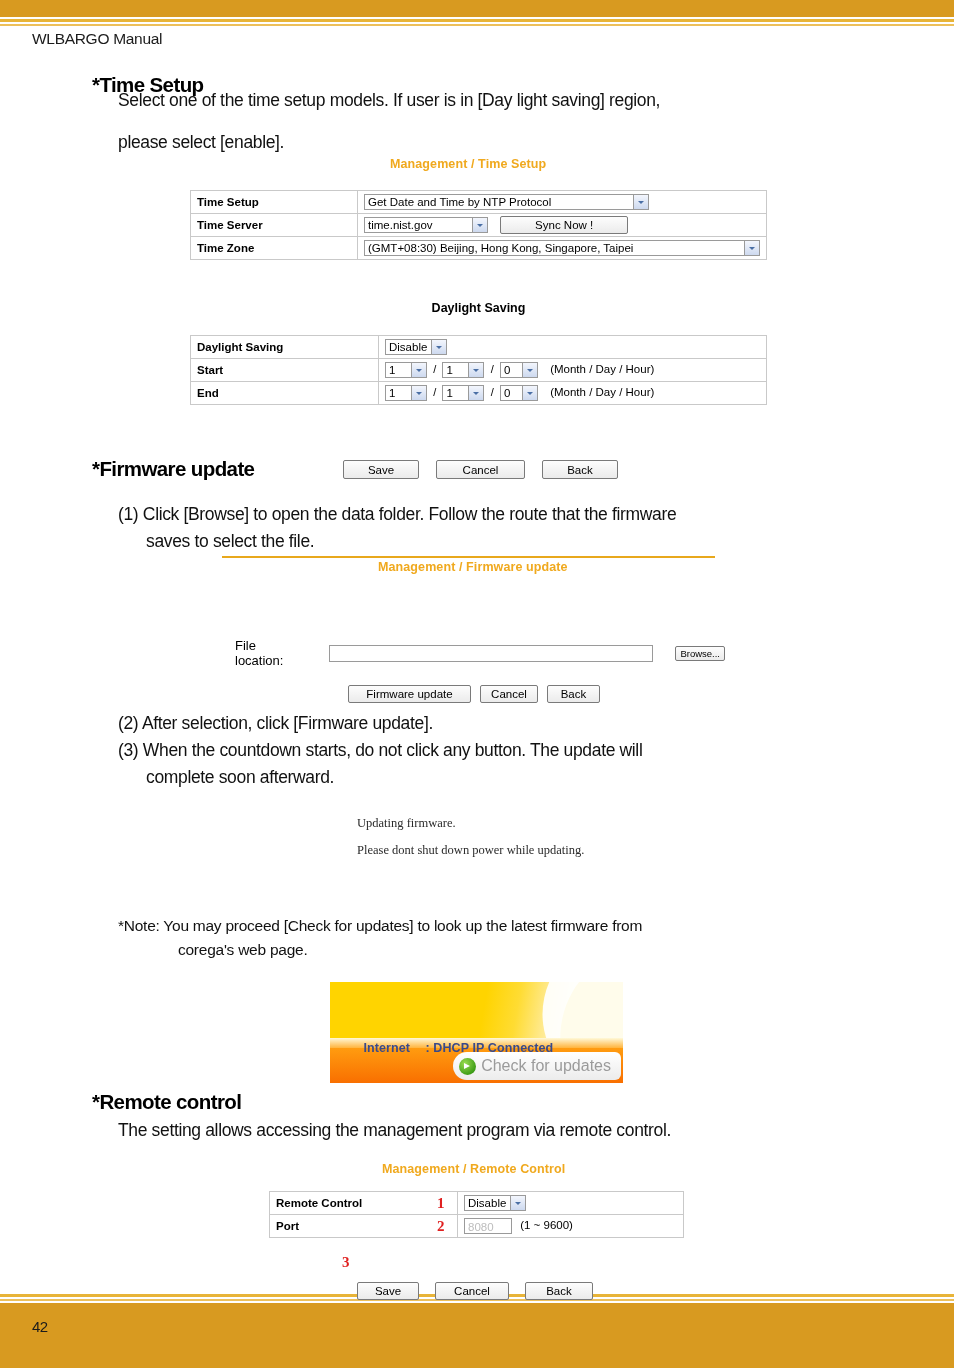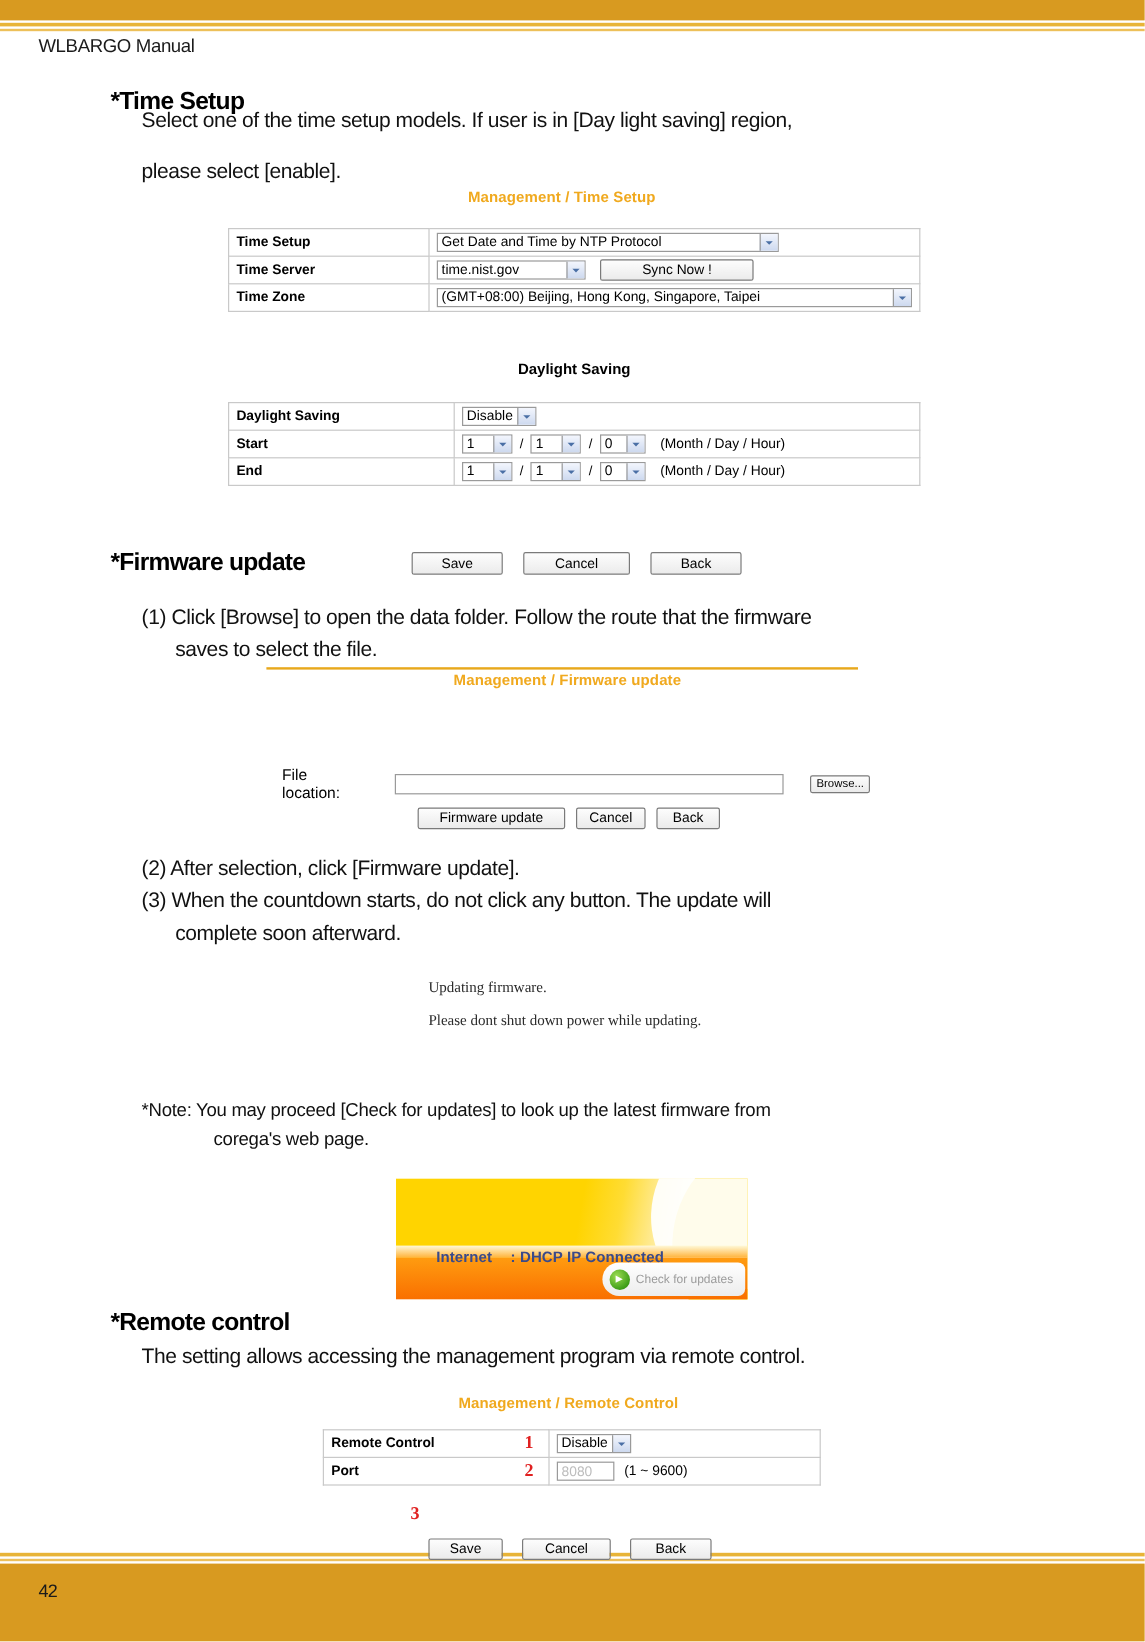--- a/index.html
+++ b/index.html
@@ -94,21 +94,21 @@
     background:linear-gradient(#fff9d8,#ffb43c);}
   .widget .pill{position:absolute;right:2px;bottom:3px;height:28px;
     display:flex;align-items:center;padding:0 10px 0 6px;
     background:linear-gradient(#ffffff,#ececec);border-radius:14px 6px 6px 14px;}
   .widget .pill .dot{width:17px;height:17px;border-radius:50%;
     background:radial-gradient(circle at 35% 32%,#9bdc52,#3f9e18 70%,#2b7a0f);
     position:relative;margin-right:5px;flex:0 0 17px;}
   .widget .pill .dot:after{content:"";position:absolute;left:5px;top:5px;
     border-top:3.5px solid transparent;border-bottom:3.5px solid transparent;
     border-left:6px solid #ffffff;}
-  .widget .pill .lab{font-size:10px;color:#9b9b9b;font-weight:normal;white-space:nowrap;}
+  .widget .pill .lab{font-size:16px;color:#9b9b9b;font-weight:normal;white-space:nowrap;}
 </style>
 </head>
 <body>
 
 <div class="top-bar"></div>
 <div class="top-stripe-a"></div>
 <div class="top-stripe-b"></div>
 
 <div class="running-head">WLBARGO Manual</div>
 
@@ -142,21 +142,21 @@
           <span class="txt">time.nist.gov</span>
           <span class="arw"></span>
         </span>
         <span class="btn" style="width:128px;margin-left:9px;">Sync Now !</span>
       </td>
     </tr>
     <tr>
       <td class="lbl">Time Zone</td>
       <td>
         <span class="sel" style="width:396px;">
-          <span class="txt">(GMT+08:00) Beijing, Hong Kong, Singapore, Taipei</span>
+          <span class="txt">(GMT+08:30) Beijing, Hong Kong, Singapore, Taipei</span>
           <span class="arw"></span>
         </span>
       </td>
     </tr>
   </tbody>
     </table>
 </div>
 
 <div style="position:absolute;left:190px;top:301px;width:577px;text-align:center;
             font-size:12.5px;font-weight:bold;color:#000;">Daylight Saving</div>
@@ -229,21 +229,21 @@
 
 <div class="orule" style="left:222px;top:556px;width:493px;"></div>
 <div class="cap" style="left:378px;top:560px;">Management / Firmware update</div>
 
 <div class="shot" style="left:235px;top:638px;width:490px;height:70px;">
   <div style="display:flex;align-items:center;gap:17px;">
     <span style="font-size:13px;color:#000;">File location:</span>
     <input class="inp" style="width: 333px; height: 17px; margin-left: 6px;" type="text" value="">
     <span class="btn sm" style="width:50px;margin-left:5px;">Browse...</span>
   </div>
-  <div style="display:flex;align-items:flex-end;gap:9px;margin-top:5px;padding-left:113px;">
+  <div style="display:flex;align-items:flex-end;gap:9px;margin-top:17px;padding-left:113px;">
     <span class="btn" style="width:123px;">Firmware update</span>
     <span class="btn" style="width:58px;">Cancel</span>
     <span class="btn" style="width:53px;">Back</span>
   </div>
 </div>
 
 <div class="para" style="left:118px;top:711px;">(2) After selection, click [Firmware update].</div>
 <div class="para" style="left:118px;top:738px;">(3) When the countdown starts, do not click any button.  The update will</div>
 <div class="para" style="left:146px;top:765px;">complete soon afterward.</div>
 

